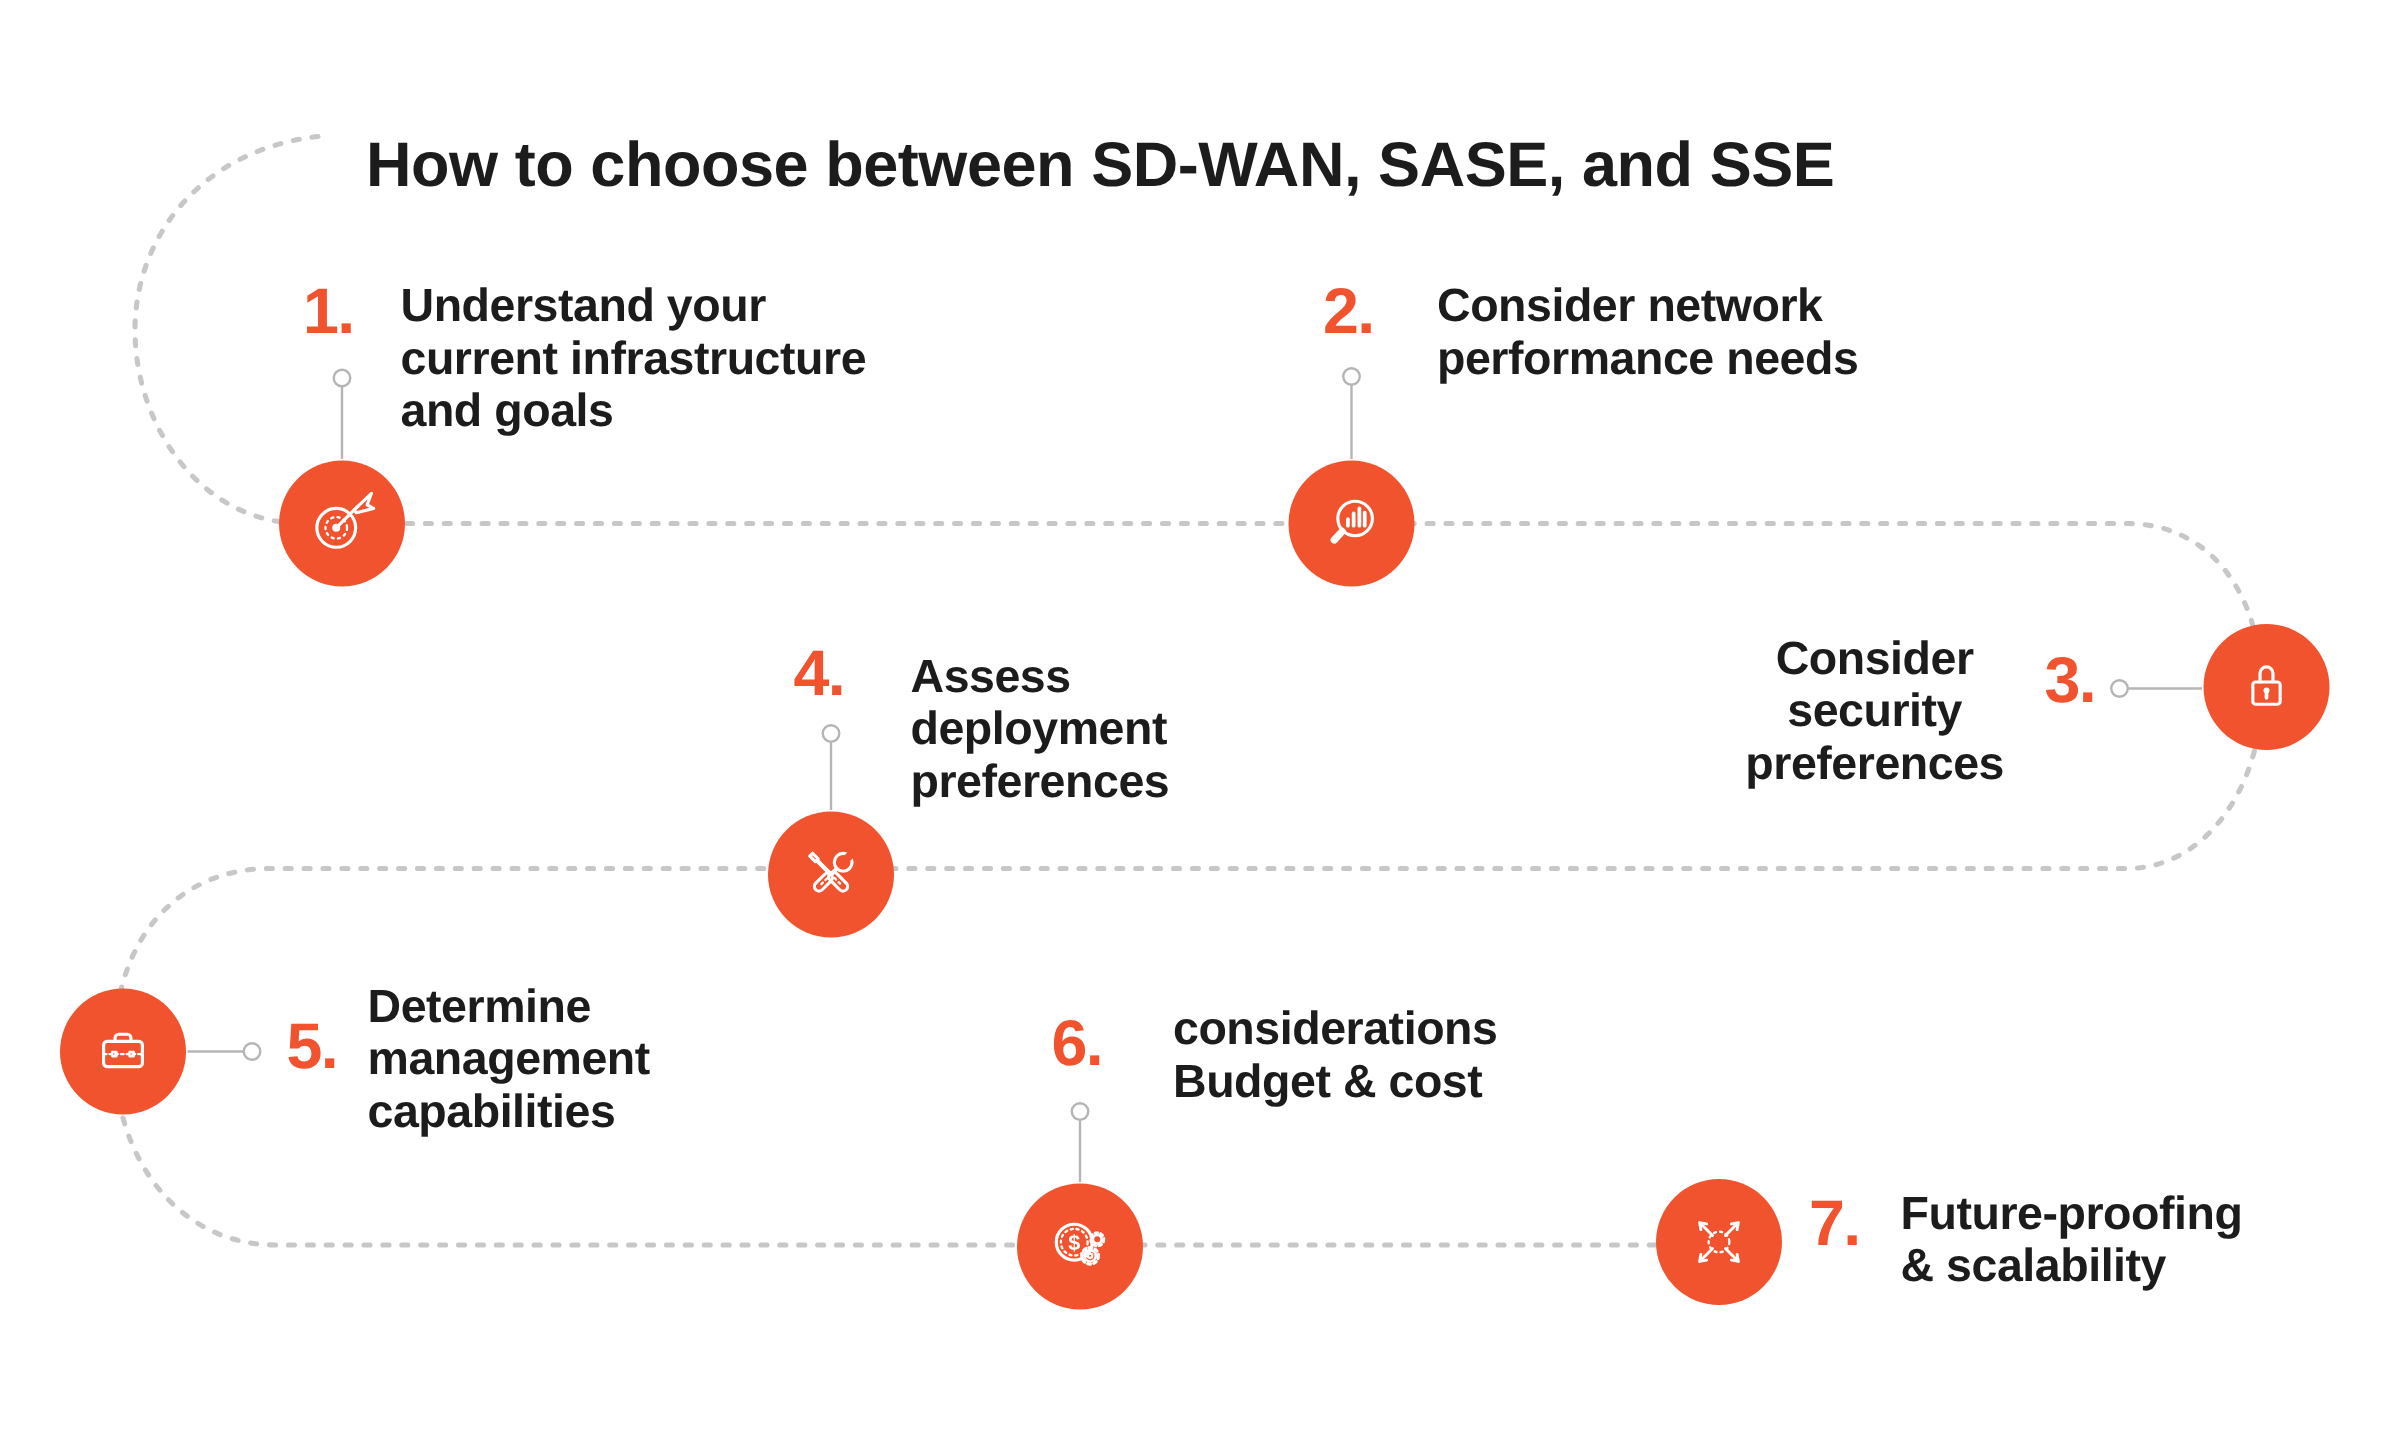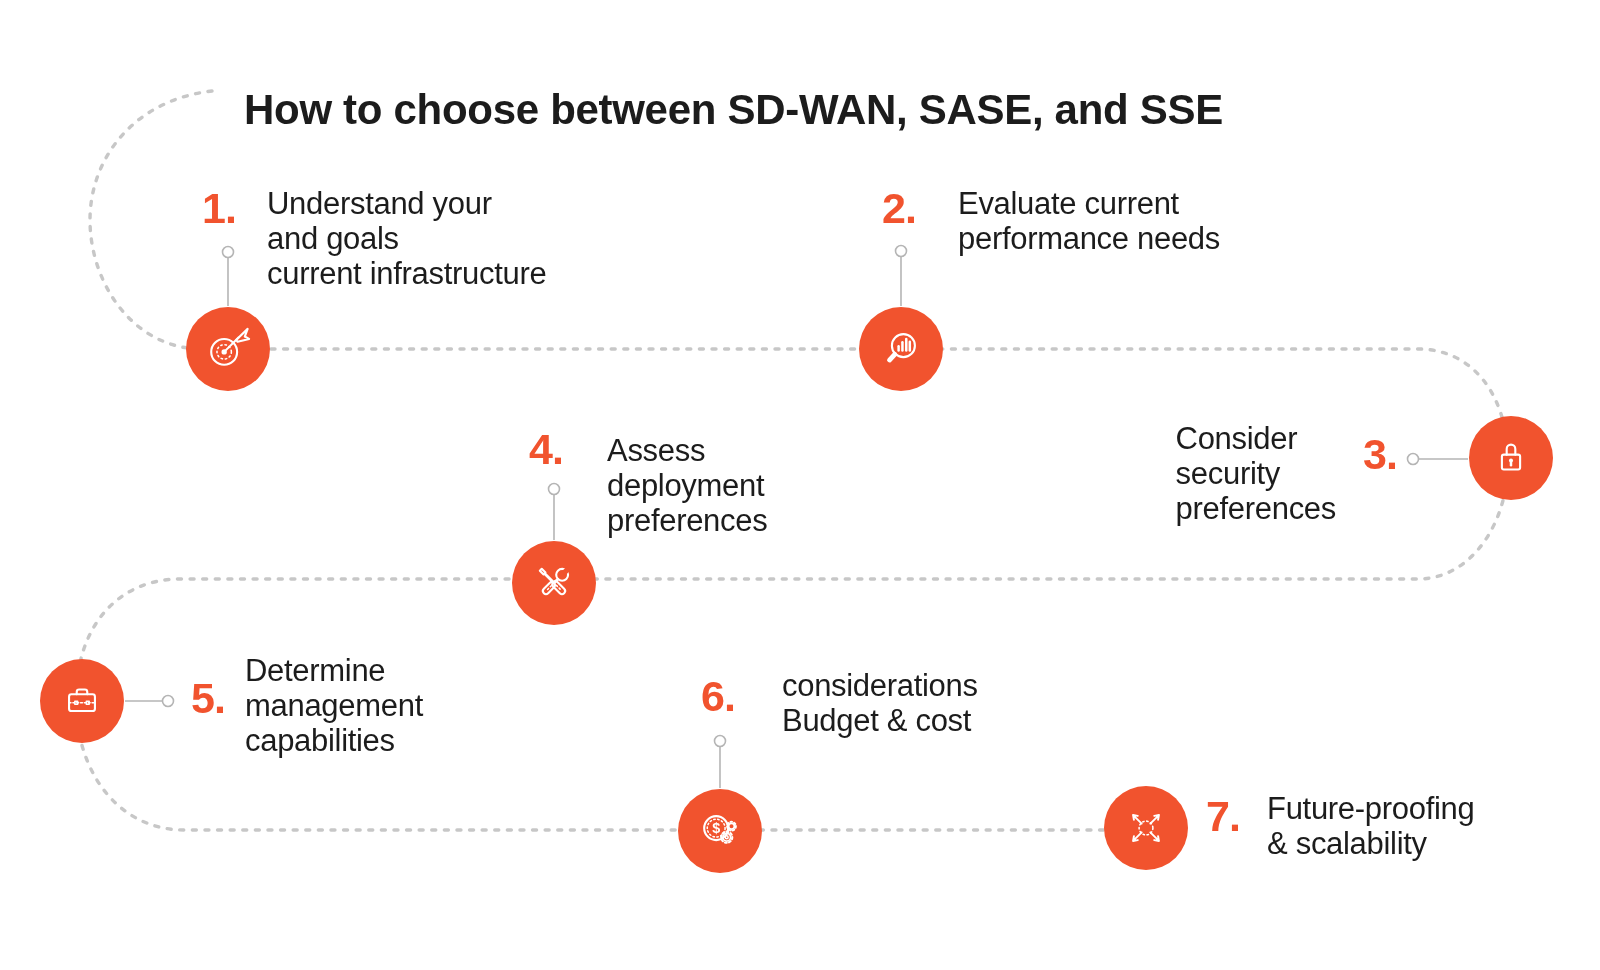--- a/index.html
+++ b/index.html
@@ -9,39 +9,39 @@
   .dots{fill:none;stroke:var(--path,#c7c7c7);stroke-width:3.4;stroke-dasharray:4 8.6;stroke-linecap:round;}
   .conn line{stroke:var(--connector,#b5b5b5);stroke-width:1.6;}
   .conn circle{fill:#fff;stroke:var(--connector,#b5b5b5);stroke-width:1.6;}
 
   .title{position:absolute;left:244px;top:58px;font-size:42px;font-weight:800;
          letter-spacing:-0.3px;color:var(--text,#1c1c1c);white-space:nowrap;}
 
   .step{display:contents;}
   .num{position:absolute;font-size:43px;font-weight:800;line-height:1;letter-spacing:-1px;
        color:var(--accent,#f1532e);white-space:nowrap;}
-  .lines{position:absolute;font-size:31px;font-weight:400;line-height:35px;letter-spacing:-0.3px;
+  .lines{position:absolute;font-size:31px;font-weight:700;line-height:35px;letter-spacing:-0.3px;
          color:var(--text,#1c1c1c);white-space:nowrap;}
   .lines span{display:block;}
 
   .node{position:absolute;width:84px;height:84px;border-radius:50%;background:var(--accent,#f1532e);
         display:flex;align-items:center;justify-content:center;}
   .ic{width:46px;height:46px;stroke:var(--icon,#fff);fill:none;stroke-width:2.2;
       stroke-linecap:round;stroke-linejoin:round;}
   .ic .thin{stroke-width:1.6;}
   .ic .fillw{fill:#fff;stroke:none;}
   .ic .fill-accent{fill:var(--accent,#f1532e);stroke:none;}
   .ic .dollar{fill:#fff;stroke:none;font:800 15px "Liberation Sans",sans-serif;text-anchor:middle;}
 
   .n1{left:186px;top:307px}.n2{left:859px;top:307px}.n3{left:1469px;top:416px}
   .n4{left:512px;top:541px}.n5{left:40px;top:659px}.n6{left:678px;top:789px}.n7{left:1104px;top:786px}
 
   .s1 .num{left:202px;top:187px}  .s1 .lines{left:267px;top:186px}
   .s2 .num{left:882px;top:187px}  .s2 .lines{left:958px;top:186px}
-  .s3 .num{left:1363px;top:433px} .s3 .lines{right:264px;top:421px;text-align:left}
+  .s3 .num{left:1363px;top:433px} .s3 .lines{right:264px;top:421px;text-align:center}
   .s4 .num{left:529px;top:428px}  .s4 .lines{left:607px;top:433px}
   .s5 .num{left:191px;top:677px}  .s5 .lines{left:245px;top:653px}
   .s6 .num{left:701px;top:675px}  .s6 .lines{left:782px;top:668px}
   .s7 .num{left:1206px;top:795px} .s7 .lines{left:1267px;top:791px}
 </style>
 </head>
 <body>
 
 <div class="canvas">
 
@@ -66,29 +66,29 @@
     </g>
   </svg>
 
   <h1 class="title">How to choose between SD-WAN, SASE, and SSE</h1>
 
   
   <div class="step s1">
     <span class="num">1.</span>
     <div class="lines">
       <span>Understand your</span>
+      <span>current infrastructure</span>
       <span>and goals</span>
-      <span>current infrastructure</span>
     </div>
   </div>
 
   <div class="step s2">
     <span class="num">2.</span>
     <div class="lines">
-      <span>Evaluate current</span>
+      <span>Consider network</span>
       <span>performance needs</span>
     </div>
   </div>
 
   <div class="step s3">
     <span class="num">3.</span>
     <div class="lines">
       <span>Consider</span>
       <span>security</span>
       <span>preferences</span>

